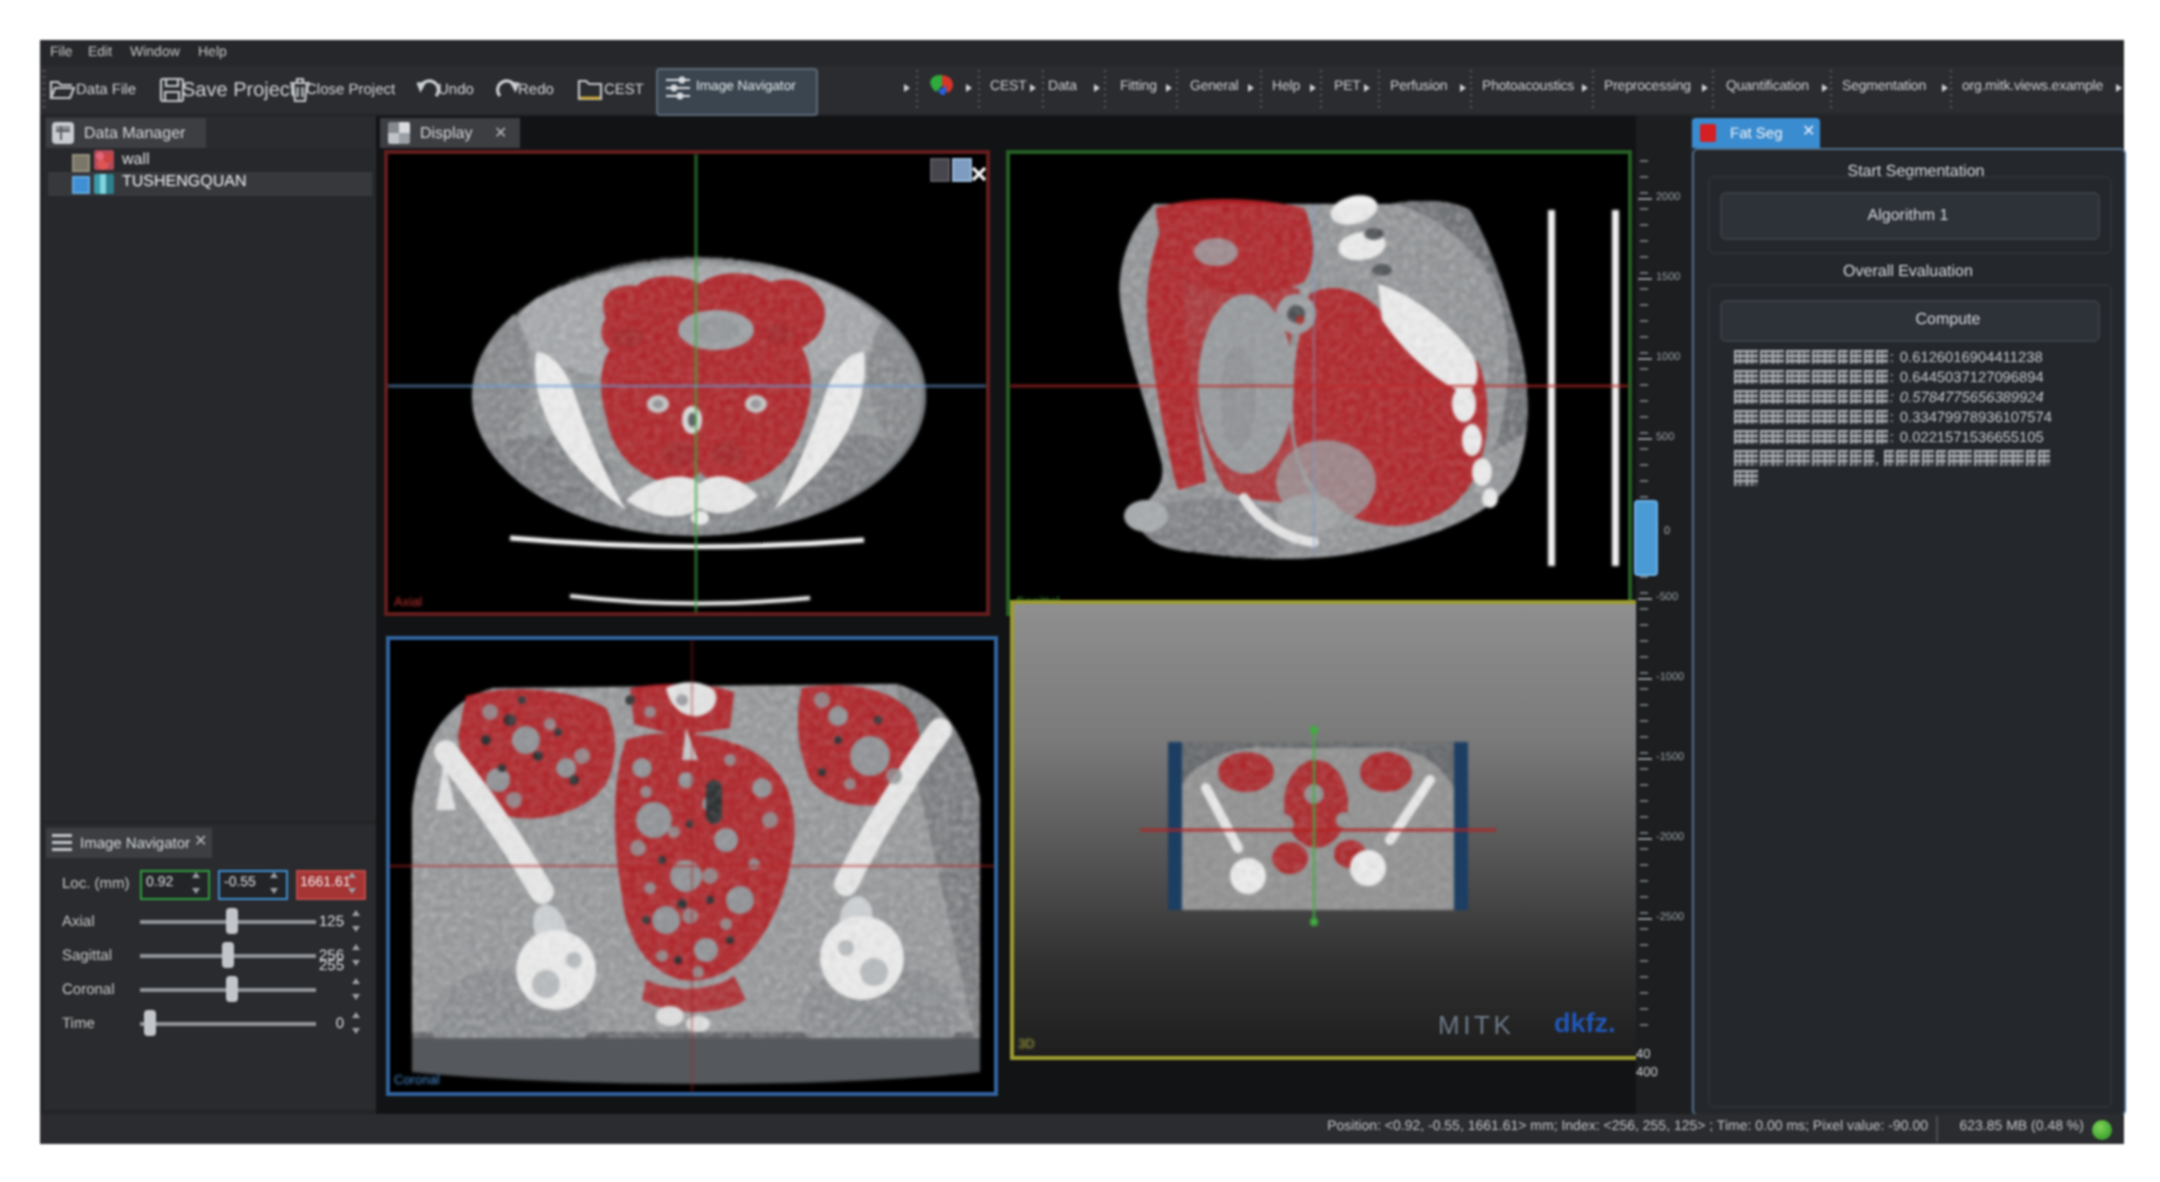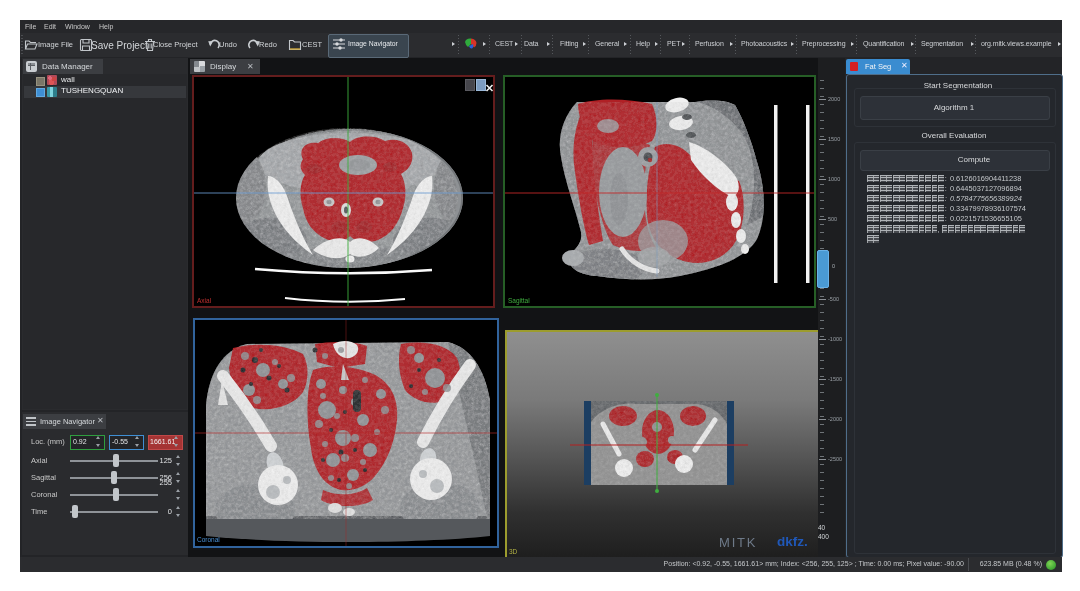--- a/index.html
+++ b/index.html
@@ -324,21 +324,21 @@
     </g>
     <g clip-path="url(#crbody)">
             <rect width="302" height="226" filter="url(#nz)" opacity="0.33"></rect>
           </g>
     <line x1="0" y1="113" x2="302" y2="113" stroke="#b52828" stroke-width="1" opacity="0.65"></line>
     <line x1="151" y1="0" x2="151" y2="226" stroke="#a52525" stroke-width="1" opacity="0.45"></line>
     <text x="2" y="222" font-size="6.5" fill="#4a90d4" font-family="Liberation Sans">Coronal</text>
    </svg>
   </div>
 
-  <div class="a" style="left:485px;top:310px;width:328px;height:230px;box-sizing:border-box;border:2px solid #9c9c2e;
+  <div class="a" style="left:485px;top:280px;width:328px;height:230px;box-sizing:border-box;border:2px solid #9c9c2e;
        background:linear-gradient(180deg,#8f8f8f 0%,#7a7a7a 30%,#565656 55%,#303030 80%,#1e1e1e 100%);">
    <svg class="a" style="left:0;top:0;filter:blur(0.4px);" width="307" height="226" viewBox="0 0 307 226">
     <rect x="77" y="69" width="150" height="84" fill="#8f8f8f"></rect>
     <g>
       <rect x="77" y="69" width="7" height="84" fill="#1c3e62"></rect>
       <rect x="220" y="69" width="7" height="84" fill="#1c3e62"></rect>
     </g>
     <g clip-path="url(#slab3d)">
     </g>
     <defs>
@@ -429,21 +429,21 @@
       <div class="t" style="left:847px;top:214.5px;font-size:8px;color:#c6c9cc;"><i class="cj"></i><i class="cj"></i></div>
 
   <div class="a" style="left:0;top:537px;width:1042px;height:15px;background:#2b2c2f;"></div>
   <div class="t" style="left:400px;top:540px;width:544px;text-align:right;font-size:7px;color:#c4c7ca;">Position: &lt;0.92, -0.55, 1661.61&gt; mm; Index: &lt;256, 255, 125&gt; ; Time: 0.00 ms; Pixel value: -90.00</div>
   <div class="a" style="left:948px;top:538px;width:1px;height:13px;background:#4a4c50;"></div>
   <div class="t" style="left:950px;top:540px;width:72px;text-align:right;font-size:7px;color:#c4c7ca;">623.85 MB (0.48 %)</div>
   <div class="a" style="left:1026px;top:540px;width:10px;height:10px;border-radius:50%;background:radial-gradient(circle at 40% 35%,#7fd455,#3da332 70%);"></div>
 <div class="a" style="left:4px;top:17px;width:14px;height:15px;"><svg width="14" height="15" viewBox="0 0 14 15">
           <path stroke="#c2c6ca" fill="none" stroke-width="1.1" d="M1.5 12 L1.5 4 L5 4 L6.5 5.5 L12 5.5 M1.5 12 L3.5 7 L13 7 L11 12 Z"></path>
         </svg></div>
-      <div class="t" style="left:18px;top:20px;font-size:7.5px;color:#d2d5d8;">Image File</div>
+      <div class="t" style="left:18px;top:20px;font-size:7.5px;color:#d2d5d8;">Data File</div>
       <div class="a" style="left:59px;top:17px;width:14px;height:15px;"><svg width="14" height="15" viewBox="0 0 14 15">
           <rect x="1.5" y="2.5" width="11" height="11" rx="1" stroke="#c2c6ca" fill="none" stroke-width="1.1"></rect>
           <path stroke="#c2c6ca" fill="none" stroke-width="1.1" d="M4 2.5 L4 6 L10 6 L10 2.5 M3.5 13 L3.5 9 L10.5 9 L10.5 13"></path>
         </svg></div>
       <div class="t" style="left:71px;top:20px;font-size:10px;color:#d2d5d8;">Save Project</div>
       <div class="a" style="left:123px;top:17px;width:14px;height:15px;"><svg width="14" height="15" viewBox="0 0 14 15">
           <path stroke="#c2c6ca" fill="none" stroke-width="1.1" d="M3.5 4.5 L4.5 13.5 L9.5 13.5 L10.5 4.5 M2 4.5 L12 4.5 M5.5 4 L5.5 2.5 L8.5 2.5 L8.5 4 M5.8 6.5 L5.8 11.5 M8.2 6.5 L8.2 11.5"></path>
         </svg></div>
       <div class="t" style="left:133px;top:20px;font-size:7.5px;color:#d2d5d8;">Close Project</div>
       <div class="a" style="left:187px;top:17px;width:14px;height:15px;"><svg width="14" height="15" viewBox="0 0 14 15">

